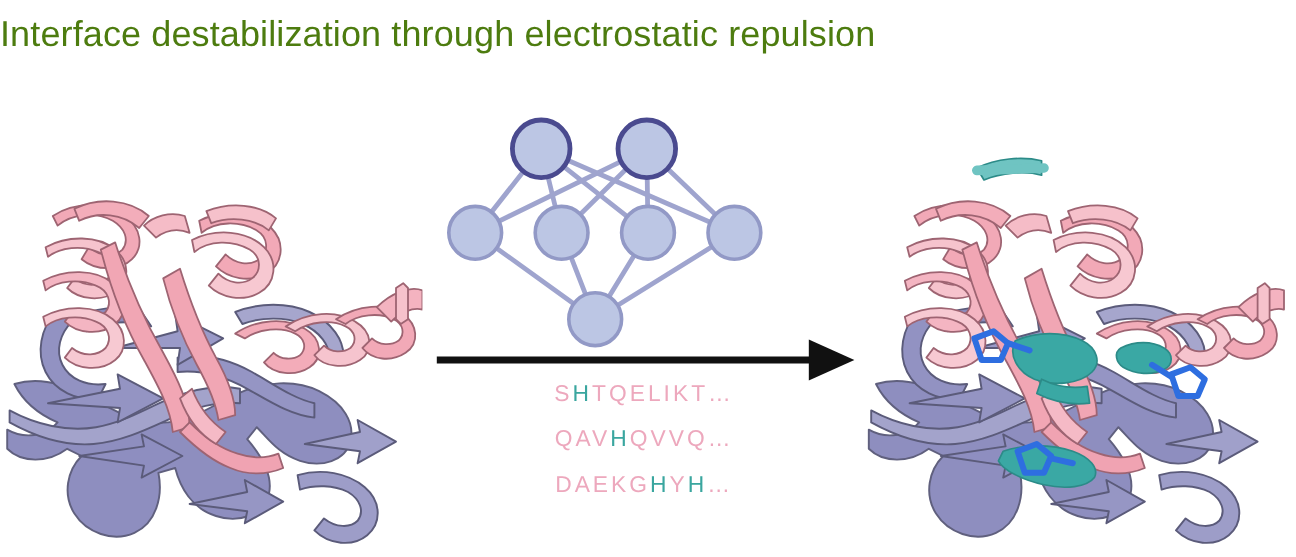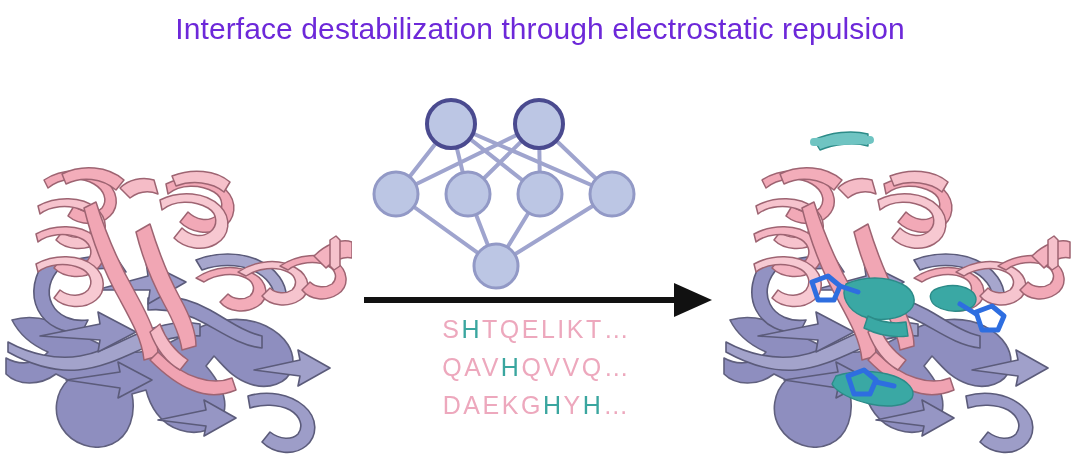--- a/index.html
+++ b/index.html
@@ -17,46 +17,45 @@
   .figure-root {
     position: absolute;
     inset: 0;
     background: #ffffff;
   }
   .figure-title {
     position: absolute;
     top: 12px;
     left: 0;
     width: 1080px;
-    text-align: center;
     font-family: "Liberation Sans", sans-serif;
     font-size: 30px;
     font-weight: 400;
-    color: #6d28d9;
+    color: #4d7c0f;
     letter-spacing: 0.1px;
     white-space: nowrap;
   }
   .panel {
     position: absolute;
   }
   .panel-left  { left: 0px;   top: 84px; width: 352px; height: 380px; }
   .panel-mid   { left: 356px; top: 84px; width: 360px; height: 380px; }
   .panel-right { left: 718px; top: 84px; width: 362px; height: 380px; }
   .panel svg { display: block; width: 100%; height: 100%; }
 
   .seq-block {
     position: absolute;
     left: 0;
     top: 226px;
     width: 360px;
     text-align: center;
   }
   .seq-row {
     font-family: "Liberation Sans", sans-serif;
-    font-size: 25px;
+    font-size: 19px;
     line-height: 38px;
     letter-spacing: 2.5px;
     white-space: nowrap;
     font-weight: 400;
   }
   .res-pink { color: #eda8bd; }
   .res-teal { color: #3aa69f; }
   .res-ell  { color: #eda8bd; letter-spacing: 1px; }
 </style>
 </head>

